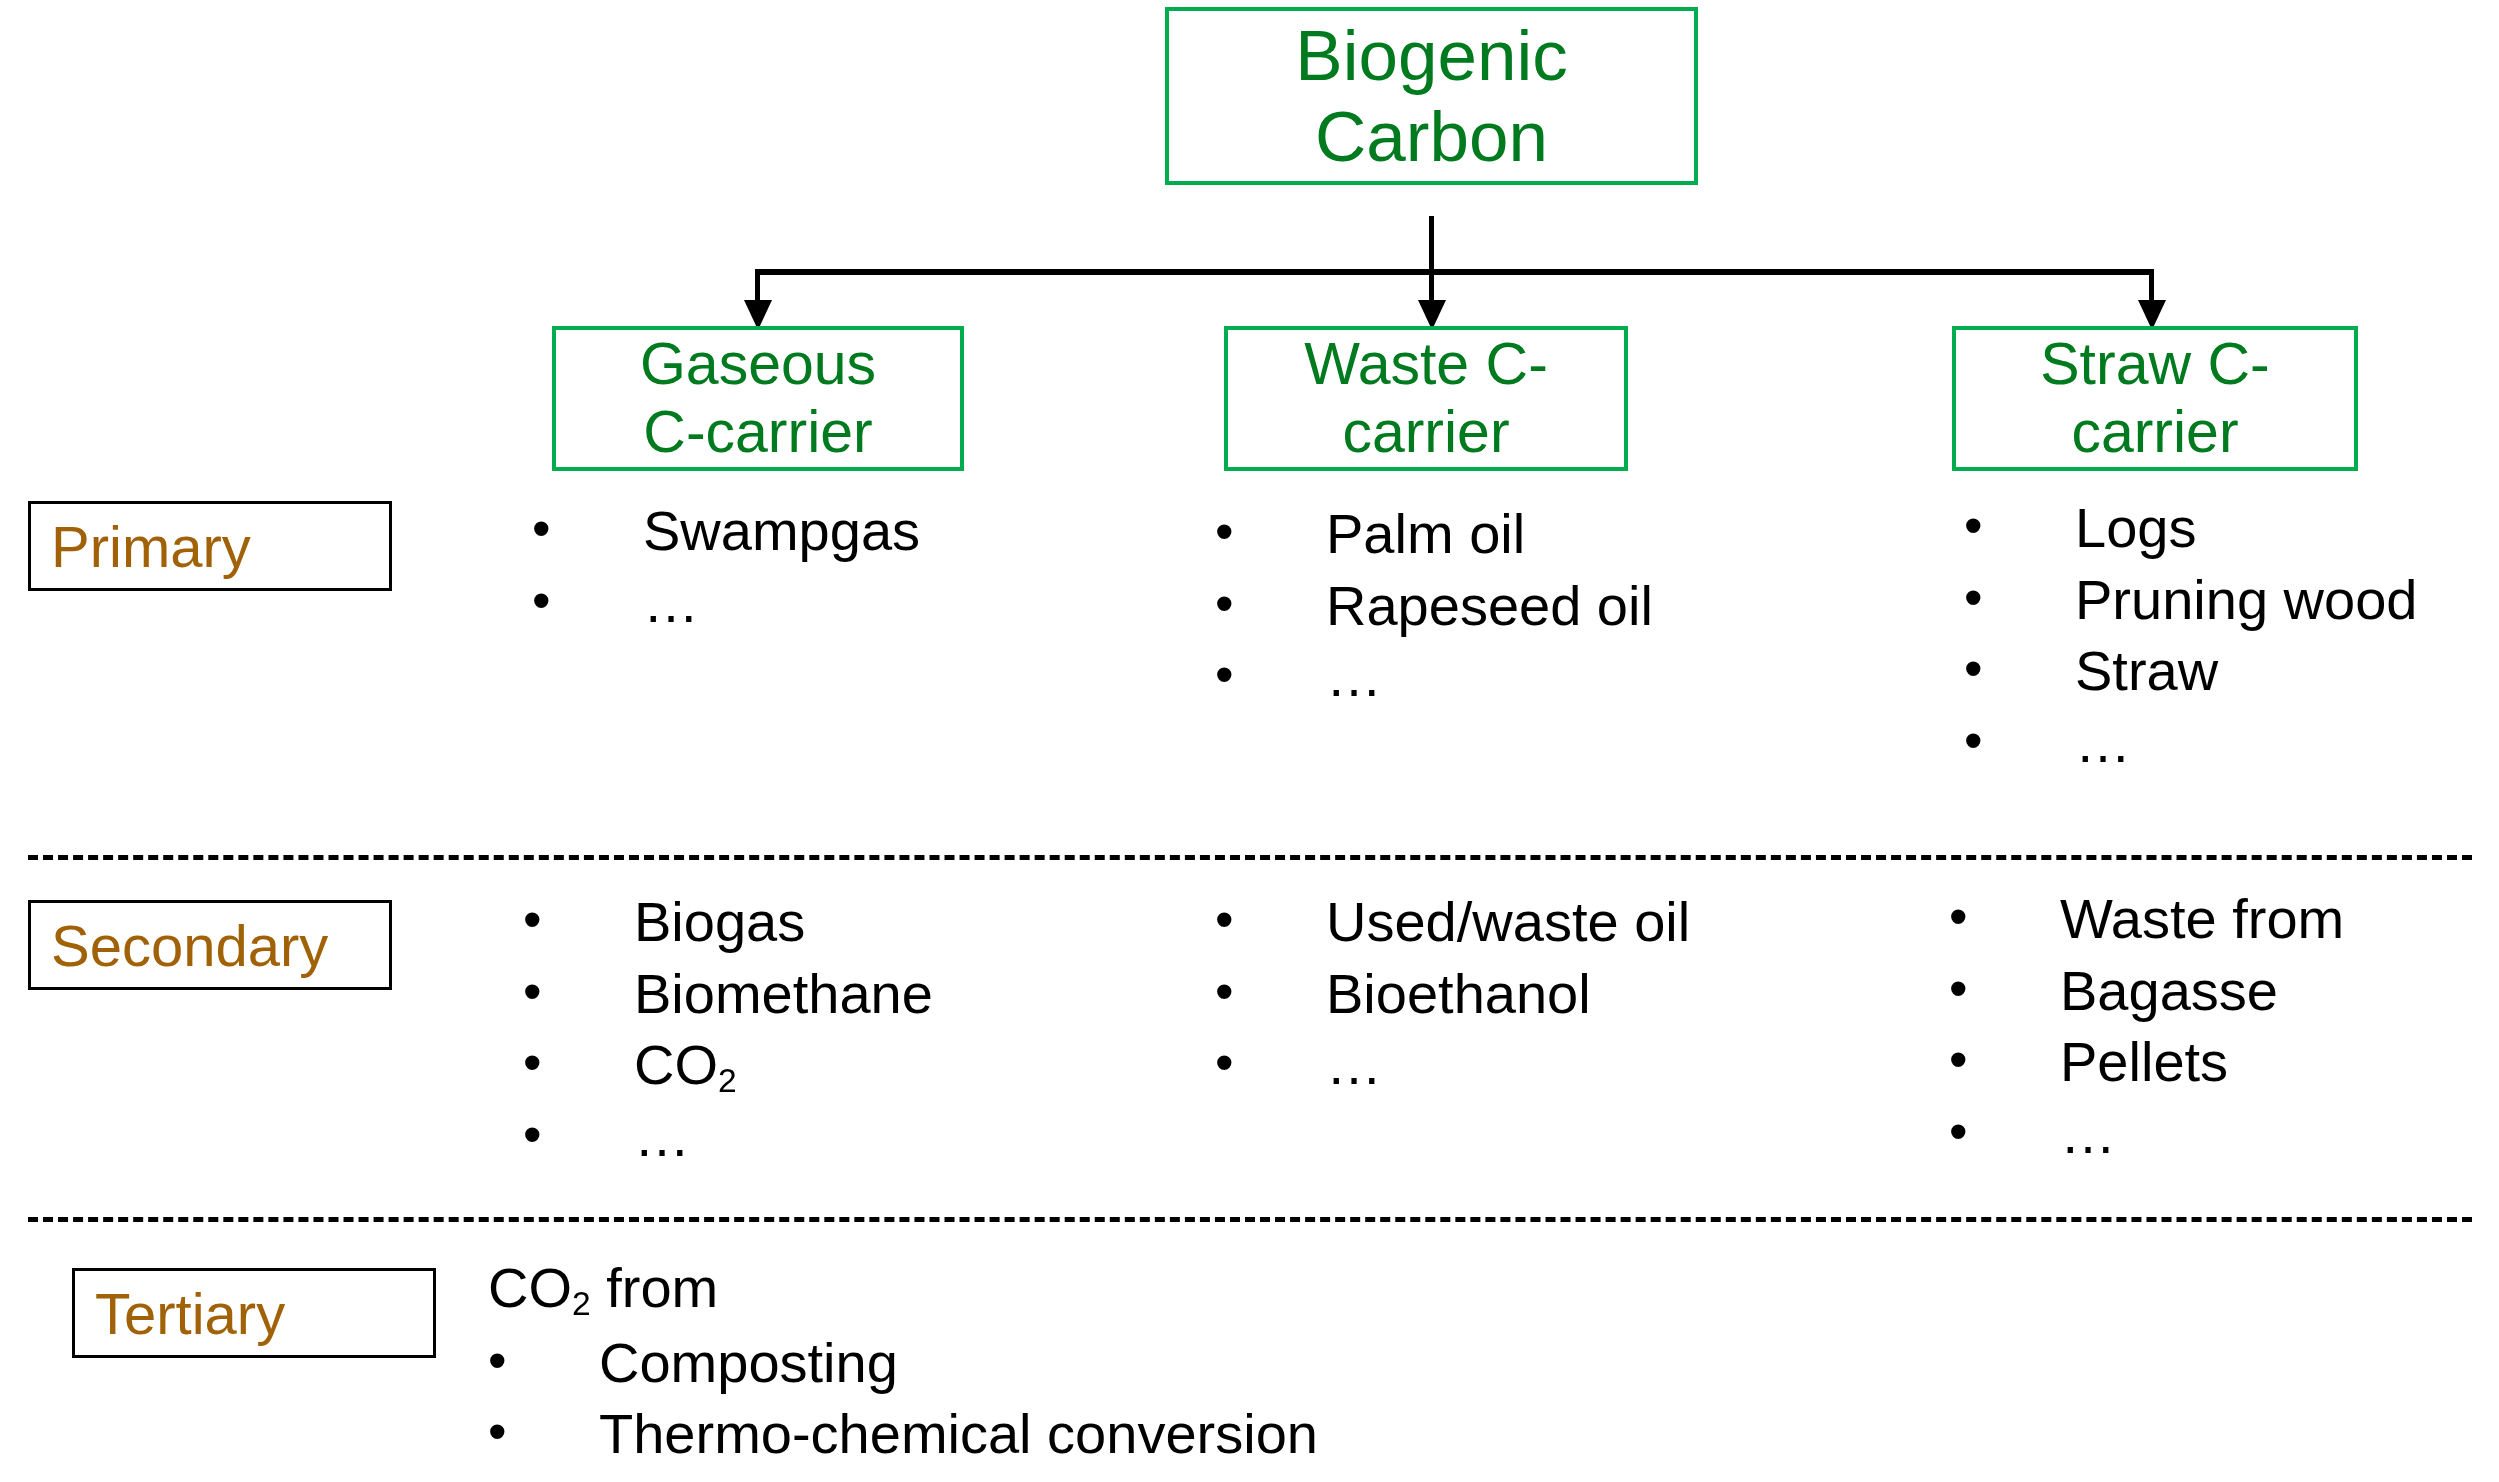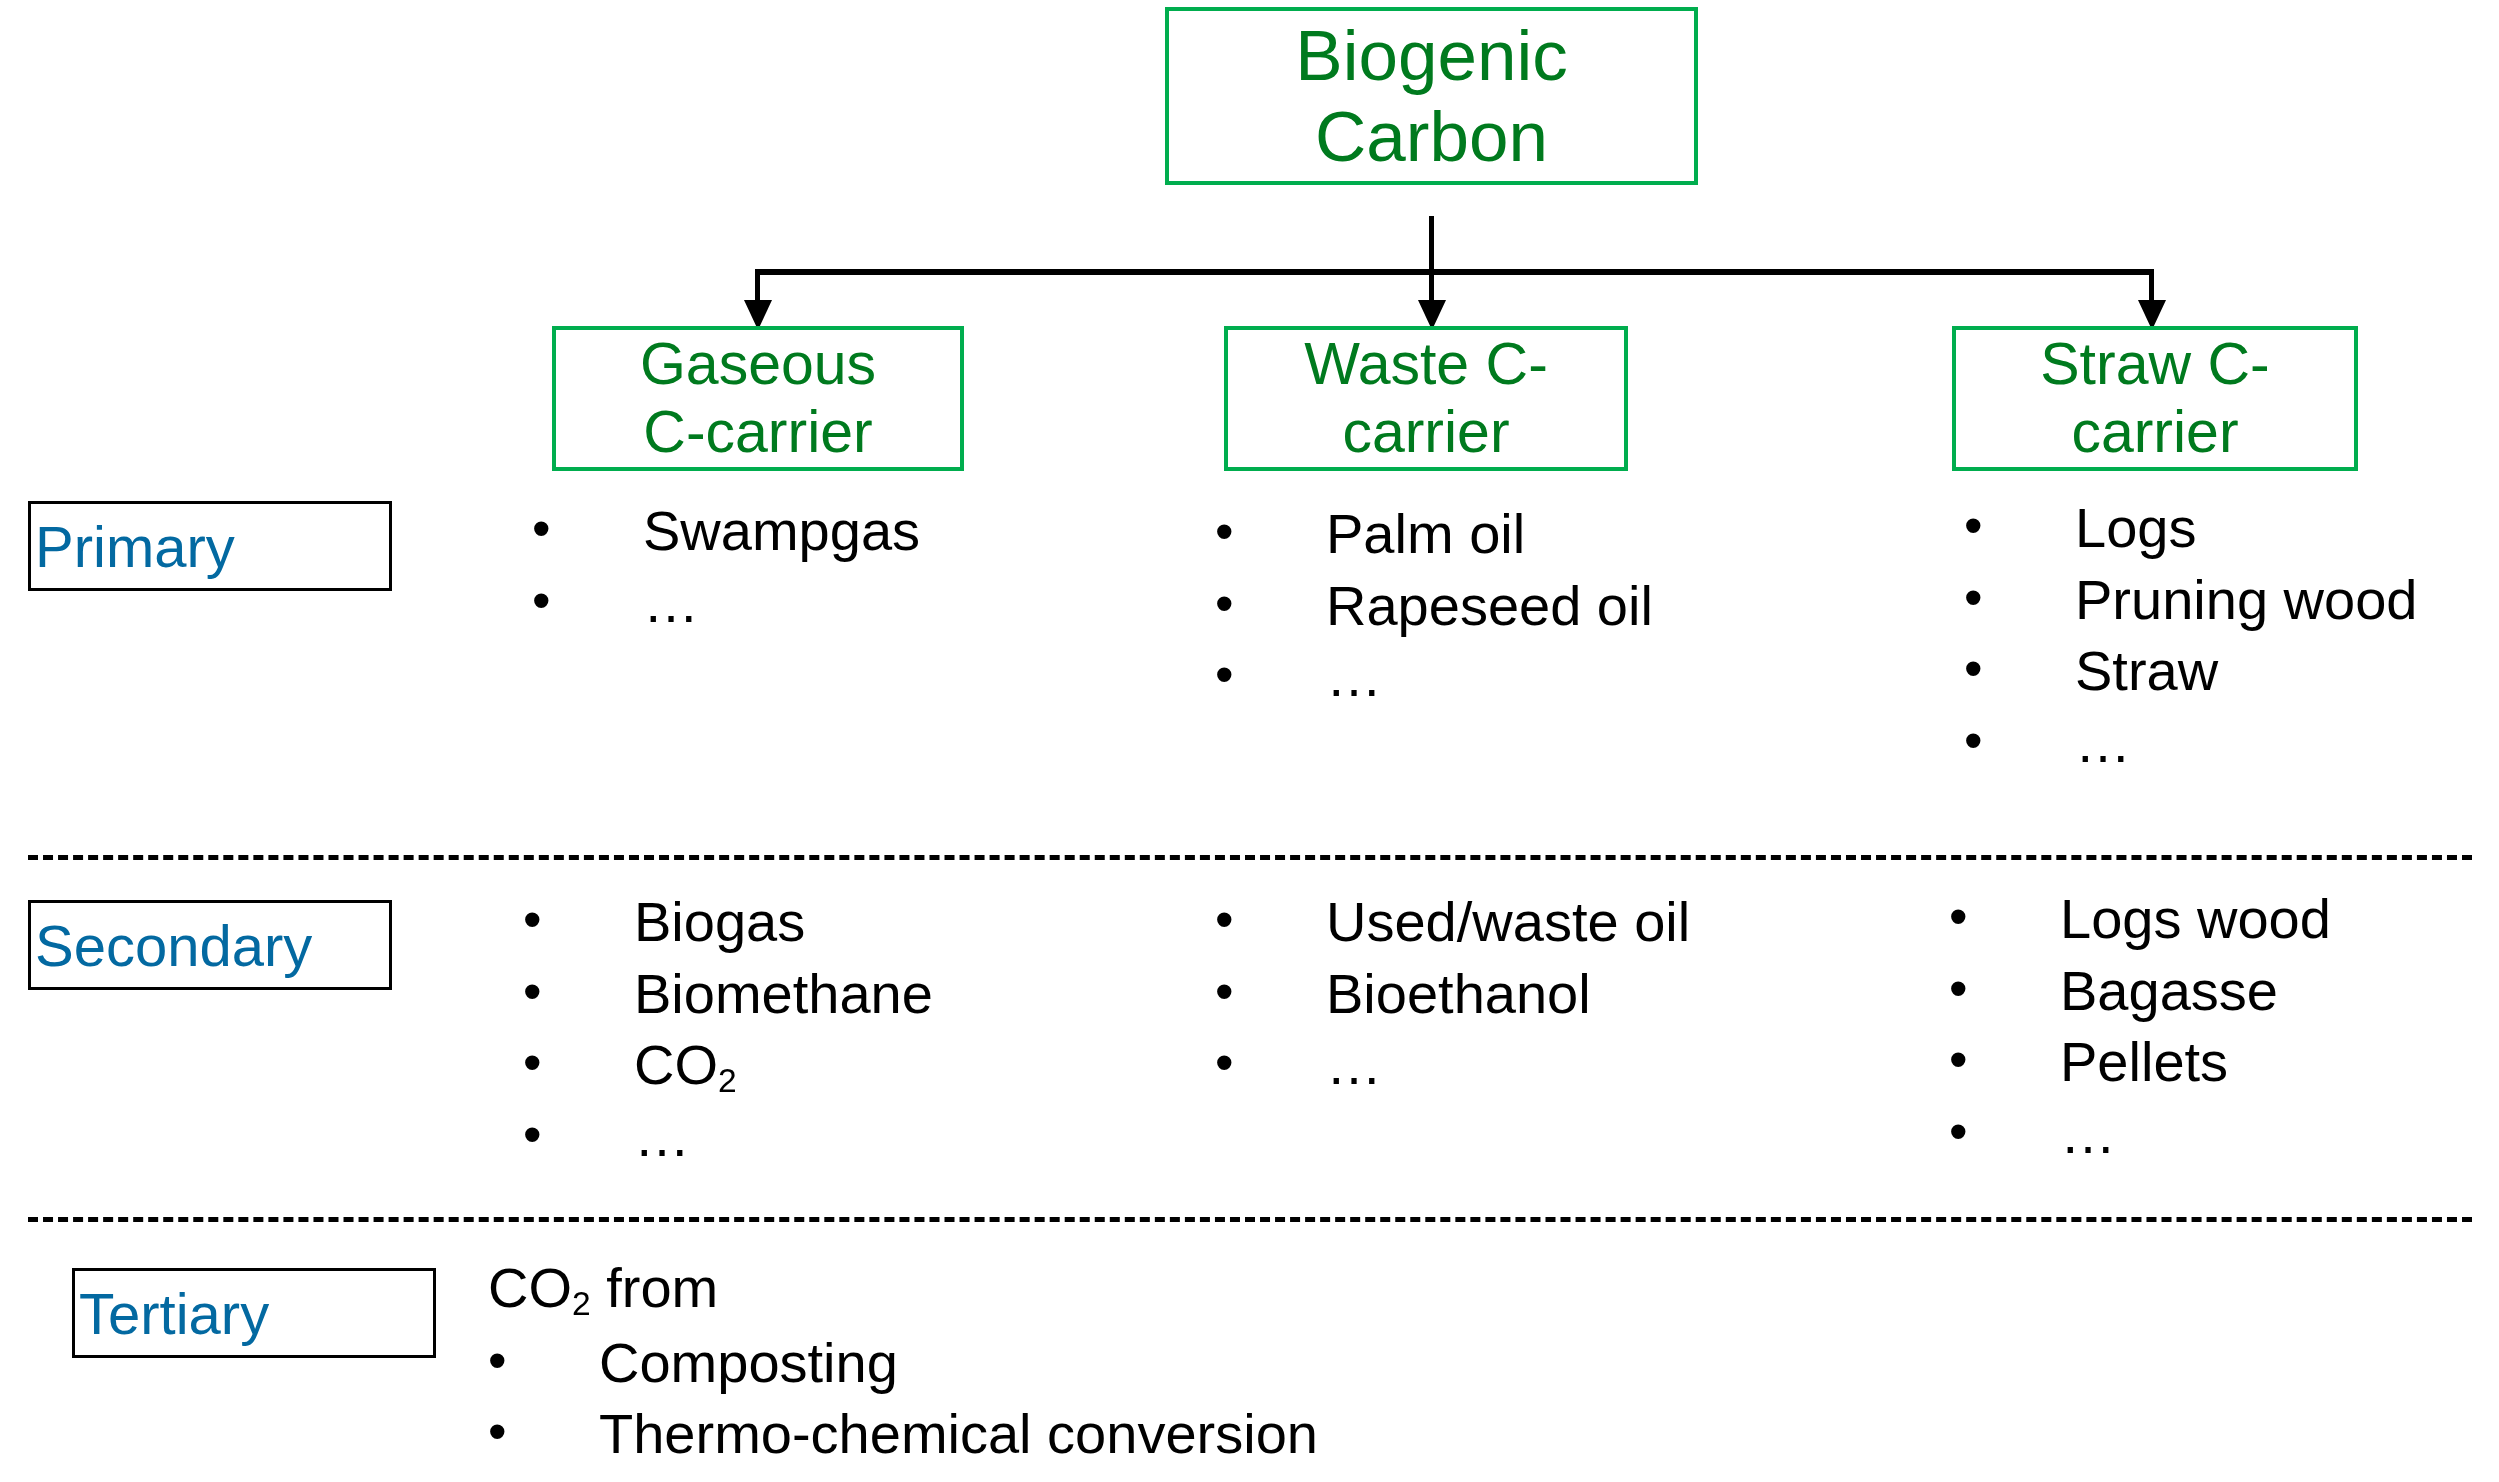--- a/index.html
+++ b/index.html
@@ -102,22 +102,22 @@
 
   
   .row-label {
     position: absolute;
     box-sizing: border-box;
     border: 3.7px solid #000000;
     background: #ffffff;
     display: flex;
     align-items: center;
     font-size: 58px;
-    padding-left: 4px;
-    color: #0369a1;
+    padding-left: 20px;
+    color: #a16207;
     white-space: nowrap;
   }
   #row-label-primary   { left: 28px; top: 501px;  width: 364px; height: 90px; }
   #row-label-secondary { left: 28px; top: 900px; width: 364px; height: 90px; }
   #row-label-tertiary  { left: 28px; top: 1268px; width: 364px; height: 90px; margin-left: 44px; }
 
   
   .bullet-list {
     position: absolute;
     list-style: none;
@@ -262,21 +262,21 @@
     <li class="ellipsis-item">…</li>
   </ul>
 
   <ul class="bullet-list" id="list-secondary-liquid">
     <li>Used/waste oil</li>
     <li>Bioethanol</li>
     <li class="ellipsis-item">…</li>
   </ul>
 
   <ul class="bullet-list" id="list-secondary-solid">
-    <li>Logs wood</li>
+    <li>Waste from</li>
     <li>Bagasse</li>
     <li>Pellets</li>
     <li class="ellipsis-item">…</li>
   </ul>
 
   <div id="tertiary-block">
     <p id="tertiary-heading"><span>CO</span><sub>2</sub><span> from</span></p>
     <ul class="bullet-list" id="list-tertiary">
       <li>Composting</li>
       <li>Thermo-chemical conversion</li>

